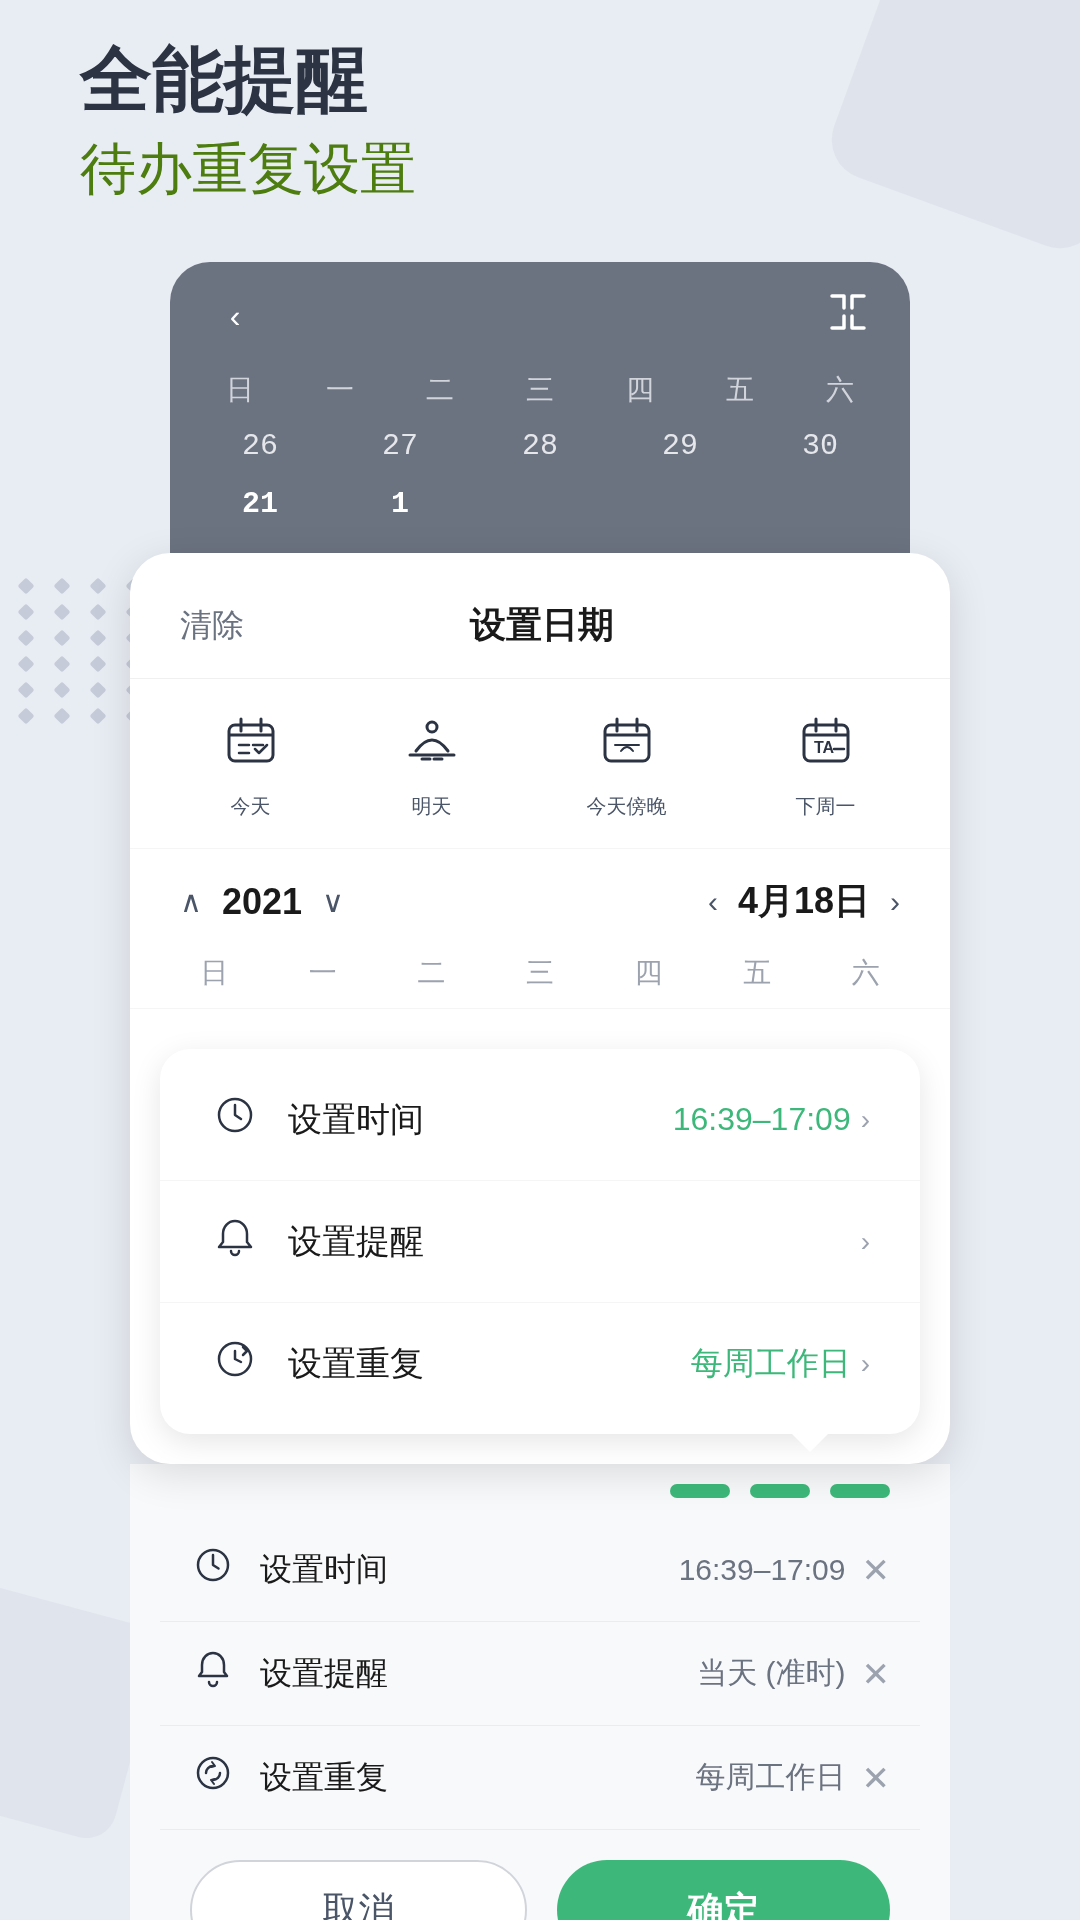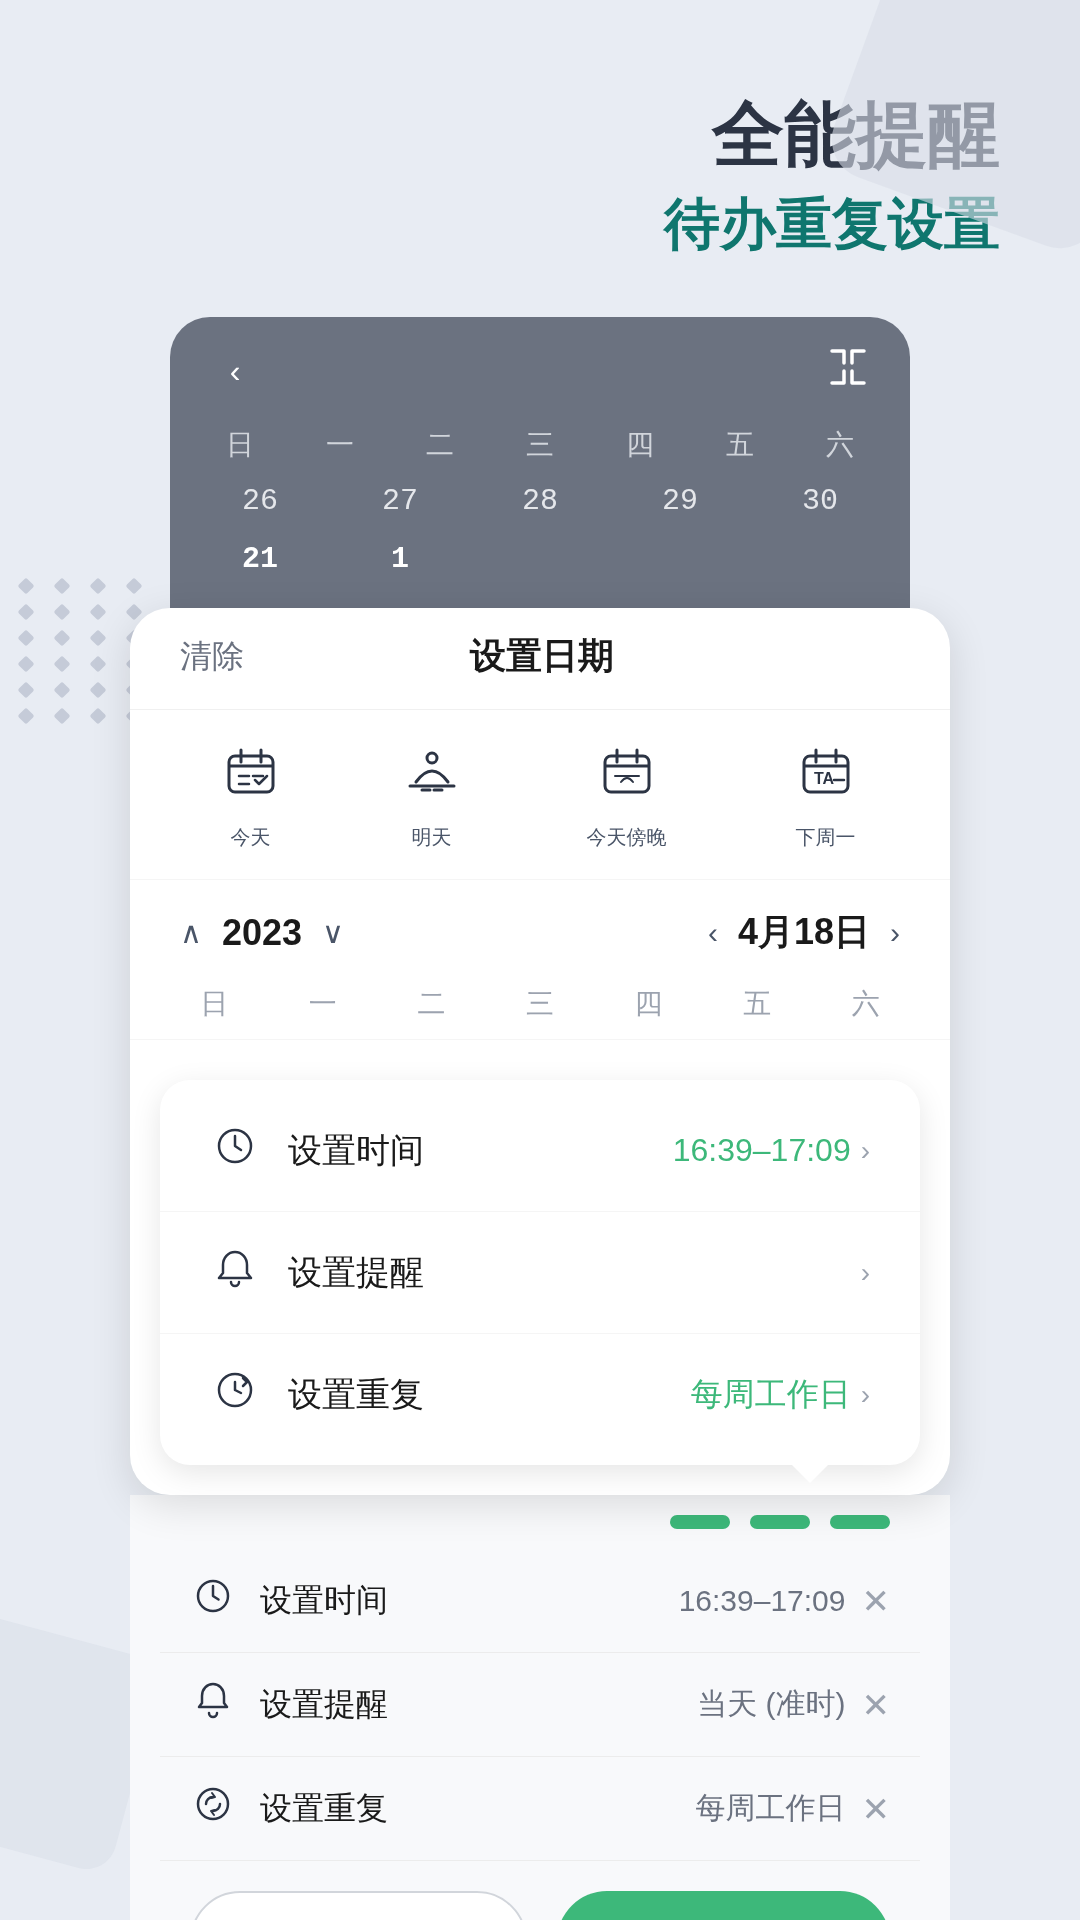--- a/index.html
+++ b/index.html
@@ -48,34 +48,34 @@
     }
     .bg-dot {
       width: 12px; height: 12px;
       background: #c5cbd8;
       transform: rotate(45deg);
       border-radius: 2px;
     }
 
     
     .hero {
-      padding: 95px 80px 60px;
-      text-align: right;
+      padding: 40px 80px 60px;
+      text-align: left;
     }
     .hero-title {
       font-size: 72px;
       font-weight: 800;
       color: #2c3444;
       line-height: 1.1;
       margin-bottom: 16px;
     }
     .hero-subtitle {
       font-size: 56px;
-      font-weight: 700;
-      color: #0f766e;
+      font-weight: 400;
+      color: #4d7c0f;
       line-height: 1.2;
     }
 
     
     .mockup-wrapper {
       position: relative;
       margin: 0 auto;
       width: 820px;
     }
 
@@ -139,21 +139,21 @@
       margin: 0 0;
       padding: 0 0 30px;
       position: relative;
       z-index: 2;
       box-shadow: 0 10px 40px rgba(0,0,0,0.12);
     }
     .date-picker-header {
       display: flex;
       justify-content: space-between;
       align-items: center;
-      padding: 24px 50px 28px;
+      padding: 48px 50px 28px;
       border-bottom: 1px solid #f0f0f0;
       gap: 30px;
     }
     .clear-btn {
       color: #6b7280;
       font-size: 32px;
       cursor: pointer;
     }
     .date-picker-title {
       font-size: 36px;
@@ -494,21 +494,21 @@
             <path d="M34 34h10" stroke="#2c3444" stroke-width="2.5" stroke-linecap="round"></path>
           </svg>
         </div>
         <div class="quick-date-label">下周一</div>
       </div>
     </div>
 
     <div class="year-month-nav">
       <div class="year-nav">
         <div class="nav-arrow">∧</div>
-        <div class="year-text">2023</div>
+        <div class="year-text">2021</div>
         <div class="nav-arrow">∨</div>
       </div>
       <div class="month-nav">
         <div class="nav-arrow">‹</div>
         <div class="month-text">4月18日</div>
         <div class="nav-arrow">›</div>
       </div>
     </div>
 
     <div class="calendar-grid-header">

